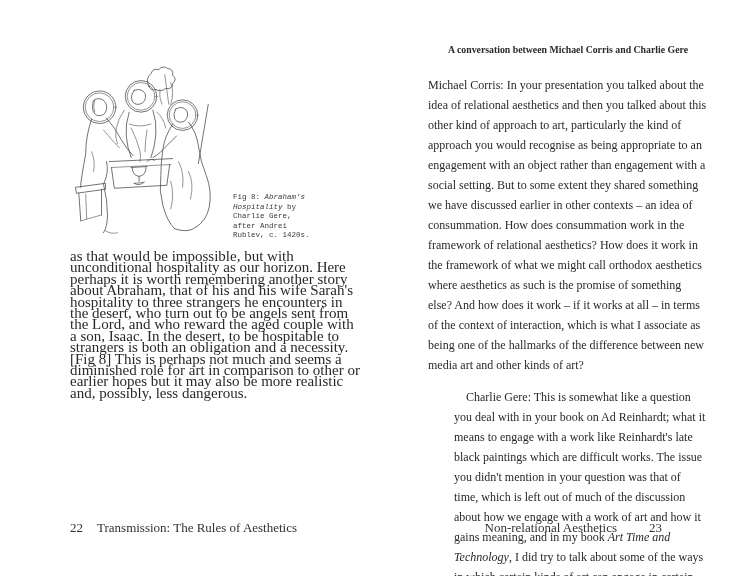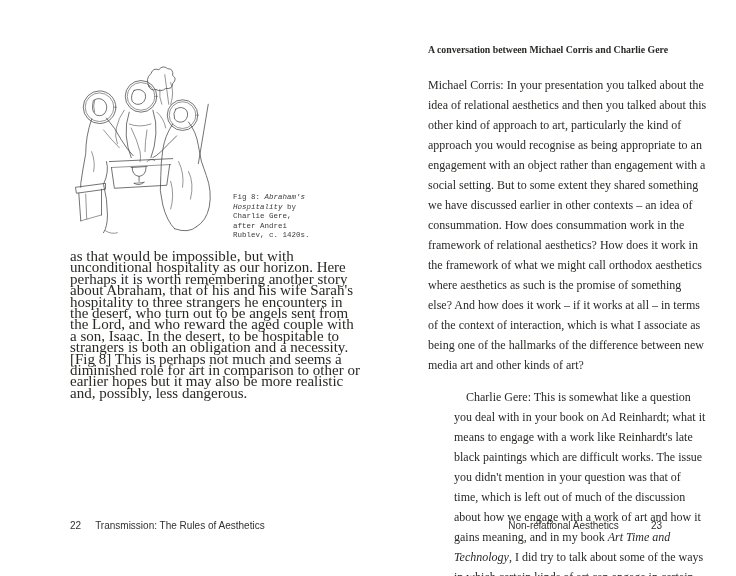--- a/index.html
+++ b/index.html
@@ -21,33 +21,33 @@
     font-family:Liberation Mono, monospace;
     font-size:7.5px;line-height:9.6px;color:#3d3b39;
   }
   .left-body{
     position:absolute;left:70px;top:251px;width:292px;
     font-size:15px;line-height:11.4px;
     text-align:left;
   }
   .footer{
     position:absolute;top:520px;
-    font-family:Liberation Sans, sans-serif;
-    font-size:10px;color:#333130;
+    font-family:Liberation Serif, serif;
+    font-size:13px;color:#333130;
     display:flex;align-items:center;
   }
   .footer-left{left:70px;gap:14px;}
   .footer-right{right:74px;gap:32px;}
   
   .right-col{
     position:absolute;left:428px;top:44px;width:280px;
   }
   .conv-heading{
     font-size:9.8px;font-weight:bold;line-height:12px;
-    text-align:left;white-space:nowrap;
+    text-align:center;white-space:nowrap;
     margin:0 0 19px 0;
   }
   .right-col p{
     margin:0;
     font-size:12px;line-height:20px;
   }
   .right-col p.para-2{
     margin-top:12px;
     text-indent:12px;
     margin-left:26px;

